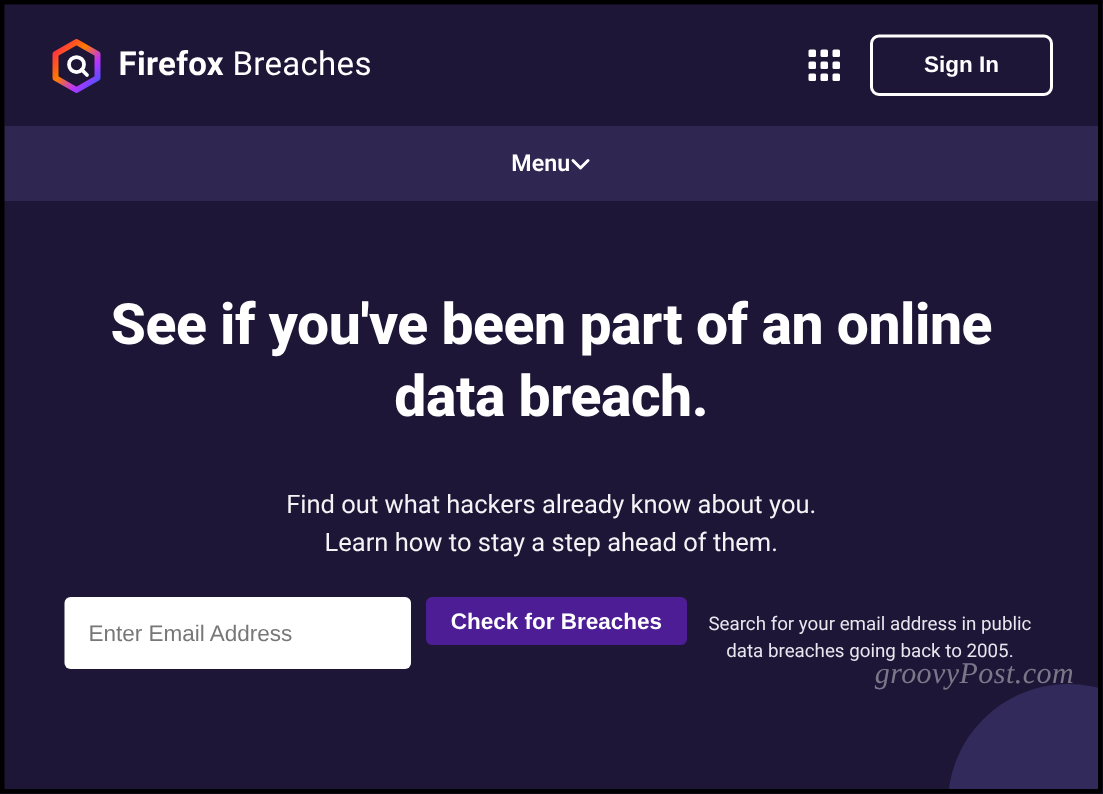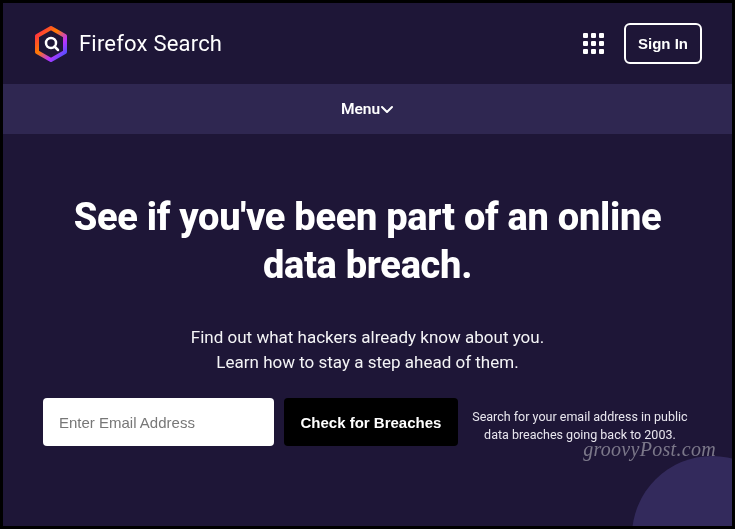--- a/index.html
+++ b/index.html
@@ -32,21 +32,21 @@
     .logo-icon {
       width: 36px;
       height: 36px;
     }
     .logo-text {
       font-size: 22px;
       font-weight: 400;
       letter-spacing: 0.2px;
     }
     .logo-text .bold {
-      font-weight: 400;
+      font-weight: 700;
     }
     .header-right {
       display: flex;
       align-items: center;
       gap: 20px;
     }
     .apps-icon {
       display: grid;
       grid-template-columns: repeat(3, 5px);
       grid-template-rows: repeat(3, 5px);
@@ -56,21 +56,21 @@
     .apps-icon span {
       width: 5px;
       height: 5px;
       background: #fff;
       border-radius: 1px;
     }
     .sign-in-btn {
       border: 2px solid #fff;
       background: transparent;
       color: #fff;
-      padding: 10px 12px;
+      padding: 10px 34px;
       border-radius: 6px;
       font-size: 15px;
       font-weight: 600;
       cursor: pointer;
     }
     .menu-bar {
       background: #2f2751;
       padding: 16px 30px;
       display: flex;
       align-items: center;
@@ -117,22 +117,22 @@
       padding: 0 16px;
       font-size: 15px;
       color: #333;
       background: #fff;
     }
     .email-input::placeholder {
       color: #777;
     }
     .check-btn {
       width: 318px;
-      height: 48px;
-      background: #000000;
+      height: 32px;
+      background: #4c1d95;
       border: none;
       border-radius: 4px;
       color: #fff;
       font-size: 15px;
       font-weight: 600;
       cursor: pointer;
     }
     .small-print {
       font-size: 12.5px;
       color: #e8e6ee;
@@ -174,21 +174,21 @@
           <stop offset="40%" stop-color="#ff7b00"></stop>
           <stop offset="70%" stop-color="#b933ff"></stop>
           <stop offset="100%" stop-color="#2a5cff"></stop>
         </linearGradient>
       </defs>
       <polygon points="18,2 32,10 32,26 18,34 4,26 4,10" fill="none" stroke="url(#g1)" stroke-width="4" stroke-linejoin="round"></polygon>
       <circle cx="18" cy="17" r="5" fill="none" stroke="#fff" stroke-width="2.5"></circle>
       <line x1="21.5" y1="20.5" x2="25" y2="24" stroke="#fff" stroke-width="2.5" stroke-linecap="round"></line>
     </svg>
     <div class="logo-text">
-      <span class="bold">Firefox</span> <span>Search</span>
+      <span class="bold">Firefox</span> <span>Breaches</span>
     </div>
   </div>
   <div class="header-right">
     <div class="apps-icon">
       <span></span>
         <span></span>
         <span></span>
       <span></span>
         <span></span>
         <span></span>
@@ -207,18 +207,18 @@
   </svg>
 </div>
 
 <div class="hero">
   <h1 class="hero-title">See if you've been part of an online data breach.</h1>
   <p class="hero-sub" style="white-space: pre-line; margin-top: 32px;">Find out what hackers already know about you.
 Learn how to stay a step ahead of them.</p>
   <div class="form-area">
     <input class="email-input" type="email" placeholder="Enter Email Address" style="">
     <button class="check-btn">Check for Breaches</button>
-    <div class="small-print">Search for your email address in public data breaches going back to 2003.</div>
+    <div class="small-print">Search for your email address in public data breaches going back to 2005.</div>
   </div>
 </div>
 
 <div class="corner-blob"></div>
 <div class="watermark">groovyPost.com</div>
 
 </body></html>

